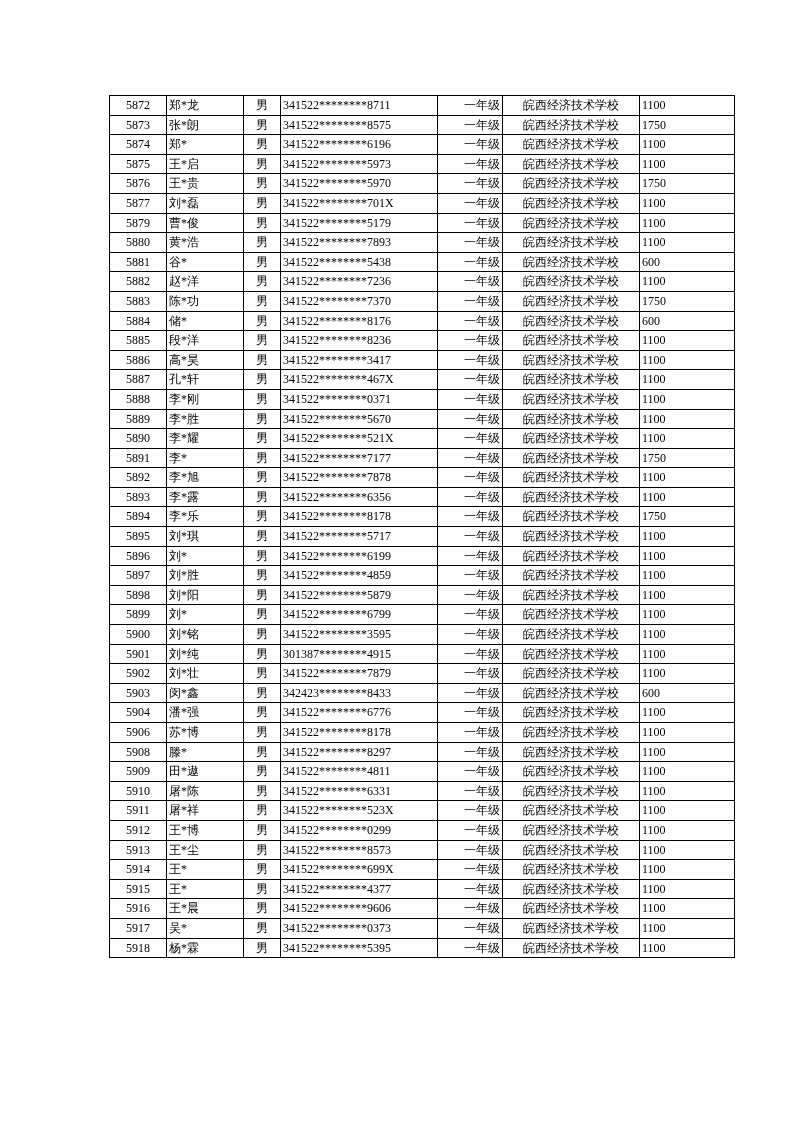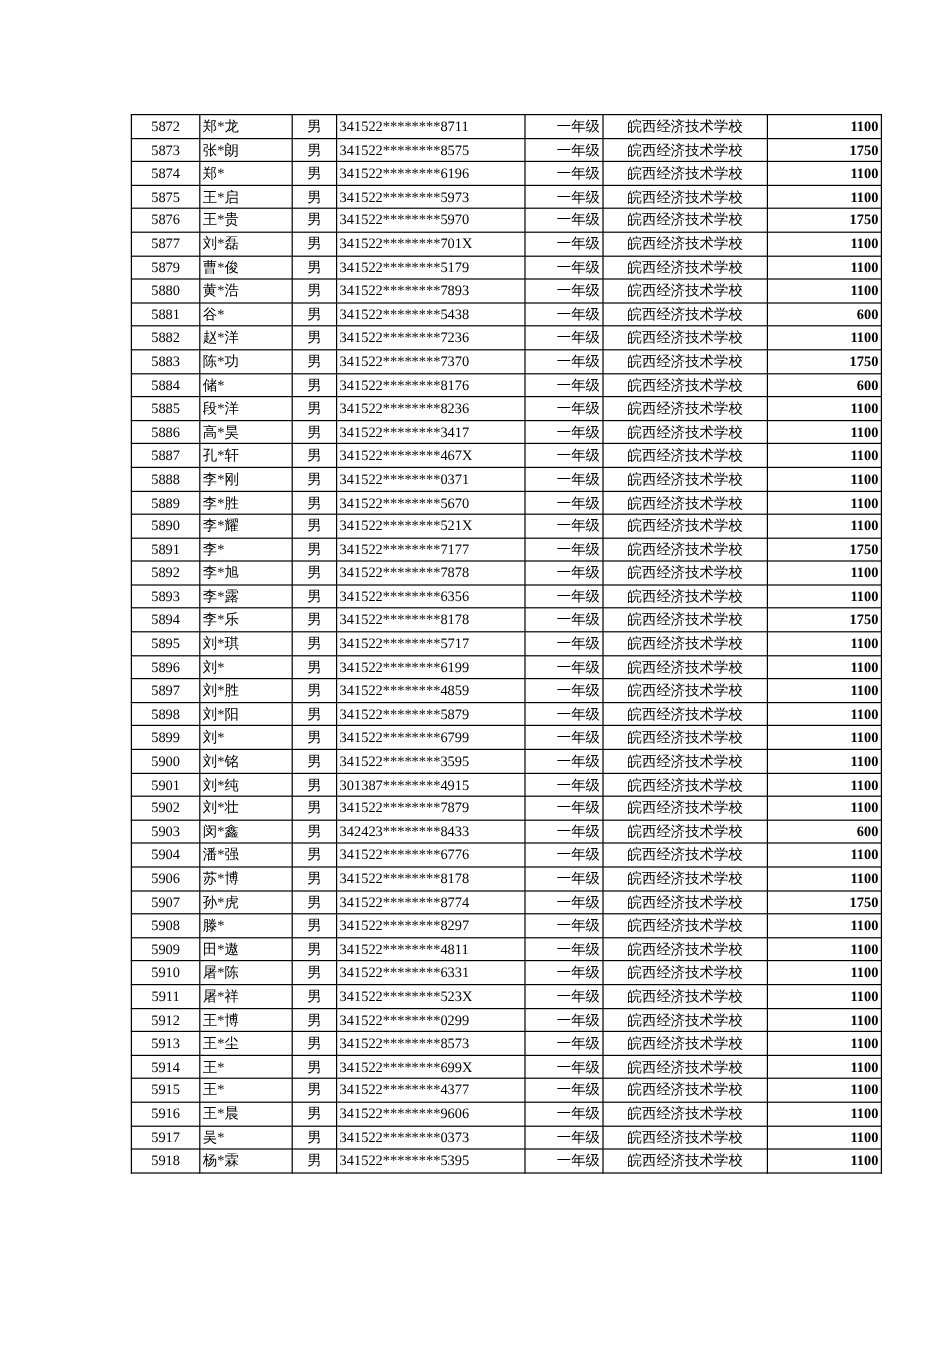--- a/index.html
+++ b/index.html
@@ -33,21 +33,21 @@
     overflow: hidden;
     white-space: nowrap;
     box-sizing: content-box;
   }
   .c-serial  { width: 52px;  text-align: center; }
   .c-name    { width: 72px;  text-align: left;   }
   .c-gender  { width: 32px;  text-align: center; }
   .c-id      { width: 152px; text-align: left;   }
   .c-grade   { width: 60px;  text-align: right; }
   .c-school  { width: 132px; text-align: center; }
-  .c-amount  { width: 90px;  text-align: right; font-weight: bold; }
+  .c-amount  { width: 90px;  text-align: left; }
 </style>
 </head>
 <body>
 
 <div class="table-wrap">
   <table>
     <colgroup>
       <col class="c-serial">
       <col class="c-name">
       <col class="c-gender">
@@ -348,29 +348,20 @@
         <tr>
           <td class="c-serial">5906</td>
           <td class="c-name">苏*博</td>
           <td class="c-gender">男</td>
           <td class="c-id">341522********8178</td>
           <td class="c-grade">一年级</td>
           <td class="c-school">皖西经济技术学校</td>
           <td class="c-amount">1100</td>
         </tr>
         <tr>
-          <td class="c-serial">5907</td>
-          <td class="c-name">孙*虎</td>
-          <td class="c-gender">男</td>
-          <td class="c-id">341522********8774</td>
-          <td class="c-grade">一年级</td>
-          <td class="c-school">皖西经济技术学校</td>
-          <td class="c-amount">1750</td>
-        </tr>
-        <tr>
           <td class="c-serial">5908</td>
           <td class="c-name">滕*</td>
           <td class="c-gender">男</td>
           <td class="c-id">341522********8297</td>
           <td class="c-grade">一年级</td>
           <td class="c-school">皖西经济技术学校</td>
           <td class="c-amount">1100</td>
         </tr>
         <tr>
           <td class="c-serial">5909</td>

